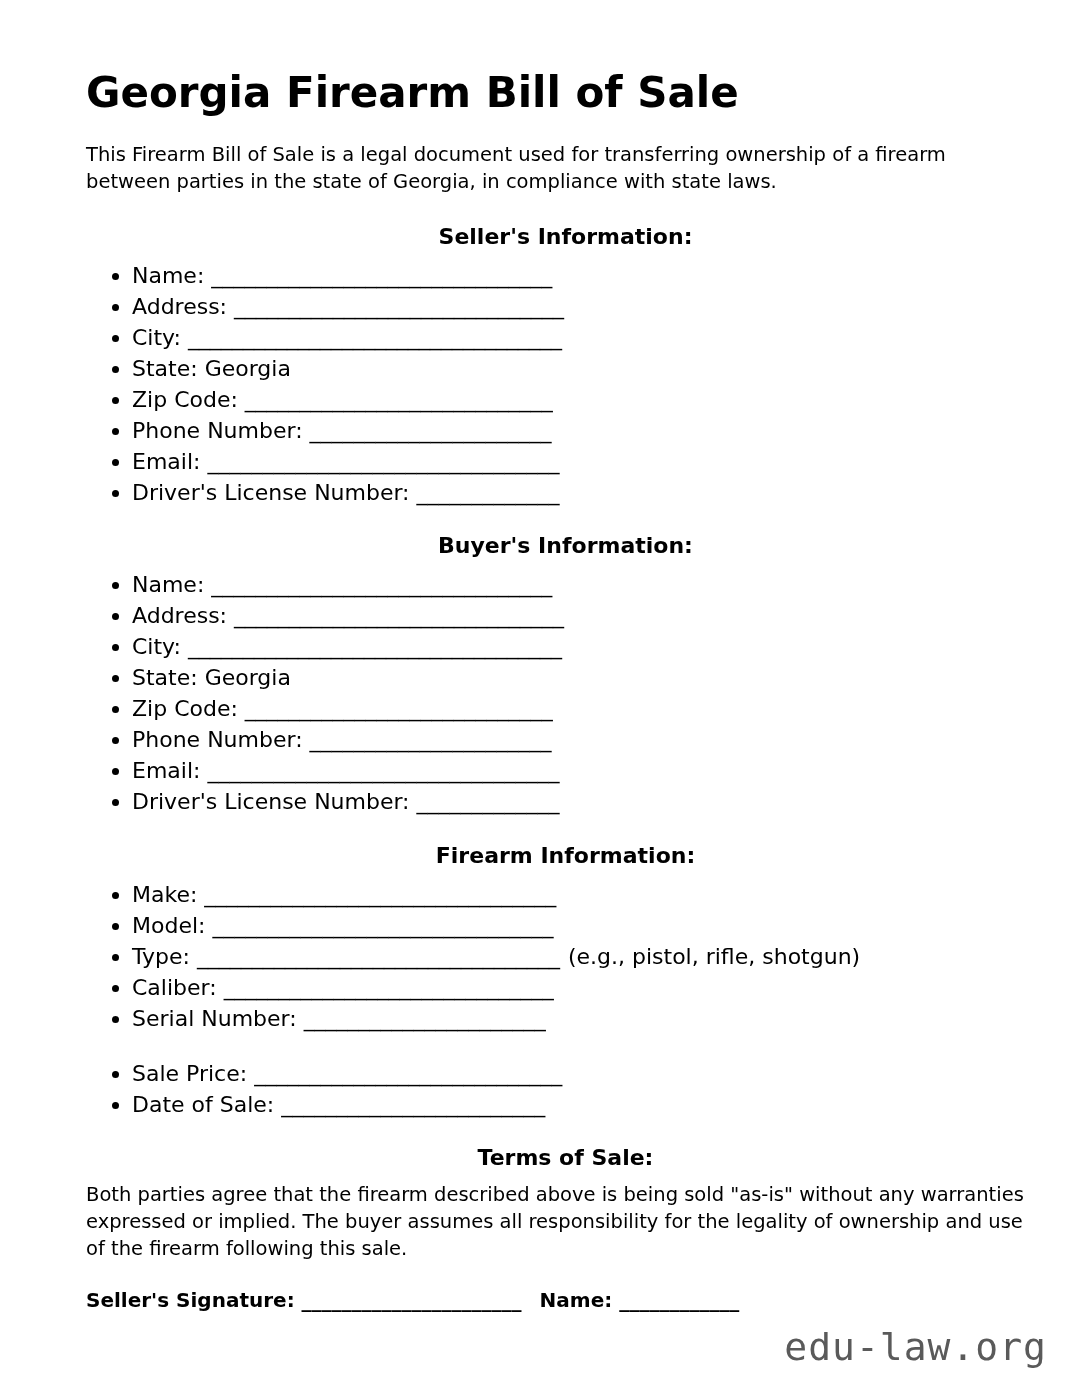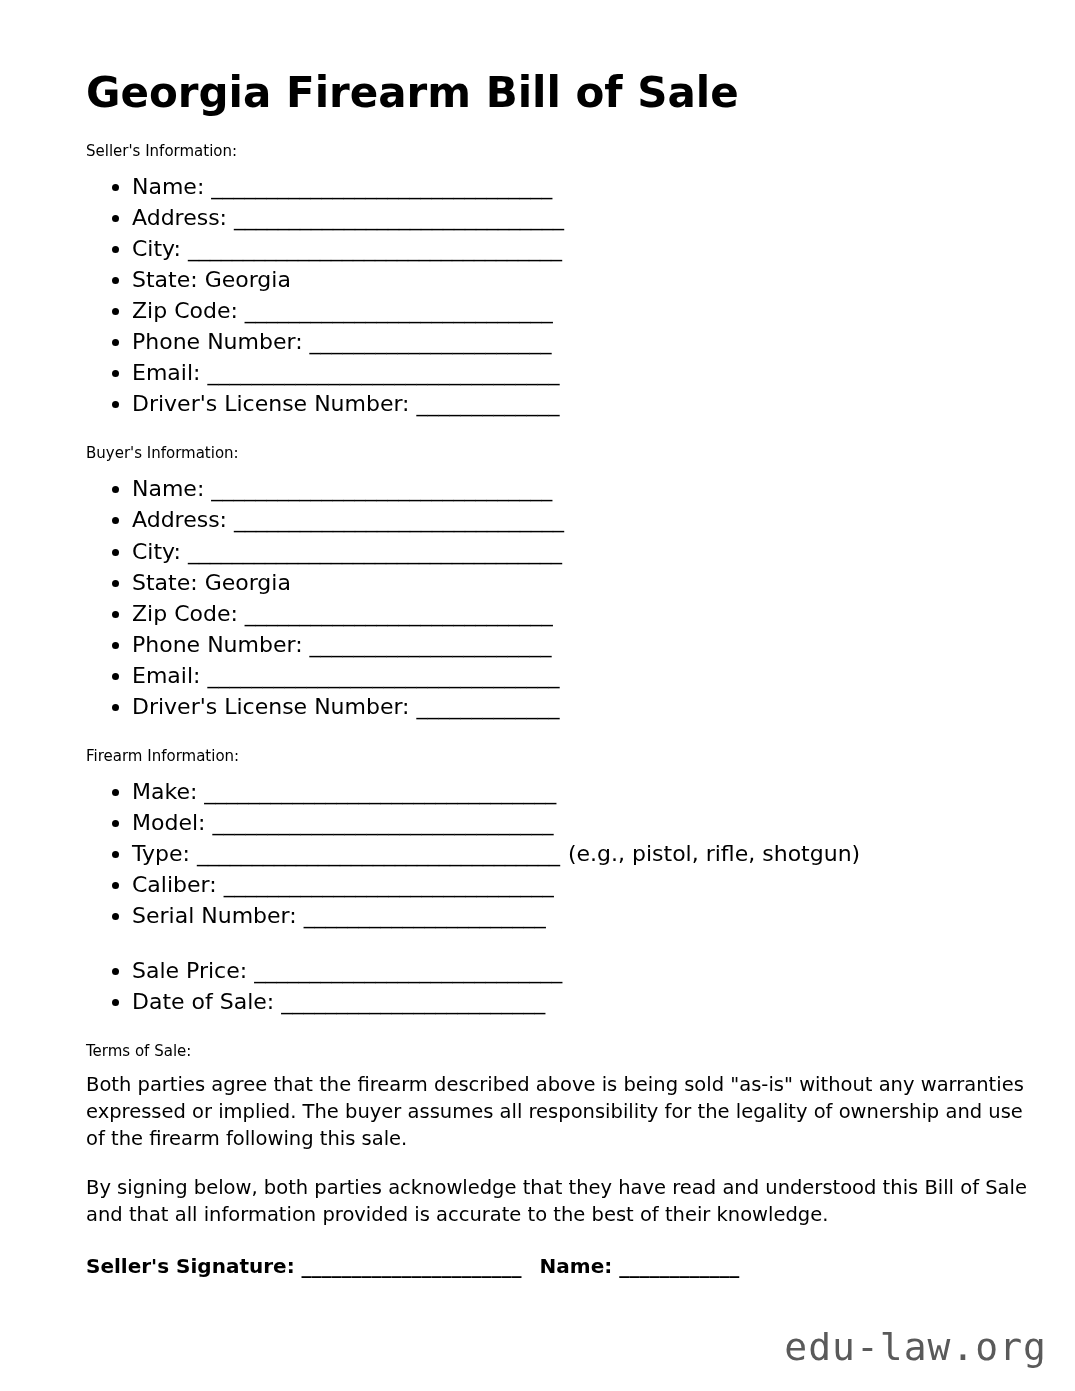--- a/index.html
+++ b/index.html
@@ -27,23 +27,24 @@
     letter-spacing: 0px;
     line-height: 1.1;
   }
   p.intro {
     font-size: 19.5px;
     line-height: 1.38;
     margin: 0 0 28px 0;
     max-width: 945px;
   }
   h2.section-heading {
-    font-size: 15px;
-    font-weight: normal;
+    font-size: 22px;
+    font-weight: bold;
     margin: 0 0 12px 0;
+    text-align: center;
   }
   ul.field-list {
     list-style: disc;
     margin: 0 0 26px 0;
     padding-left: 46px;
   }
   ul.field-list li {
     font-size: 22px;
     line-height: 1.32;
     margin: 0 0 2px 0;
@@ -78,20 +79,21 @@
     letter-spacing: 1px;
   }
 </style>
 </head>
 <body>
 
 <div class="page">
 
   <h1 class="doc-title">Georgia Firearm Bill of Sale</h1>
 
+  <p class="intro">This Firearm Bill of Sale is a legal document used for transferring ownership of a firearm between parties in the state of Georgia, in compliance with state laws.</p>
 
   <h2 class="section-heading">Seller's Information:</h2>
   <ul class="field-list">
     <li>Name: _______________________________</li>
     <li>Address: ______________________________</li>
     <li>City: __________________________________</li>
     <li>State: Georgia</li>
     <li>Zip Code: ____________________________</li>
     <li>Phone Number: ______________________</li>
     <li>Email: ________________________________</li>
@@ -119,21 +121,20 @@
     <li>Serial Number: ______________________</li>
   </ul>
 
   <ul class="field-list">
     <li>Sale Price: ____________________________</li>
     <li>Date of Sale: ________________________</li>
   </ul>
 
   <h2 class="section-heading">Terms of Sale:</h2>
   <p class="body-text">Both parties agree that the firearm described above is being sold "as-is" without any warranties expressed or implied. The buyer assumes all responsibility for the legality of ownership and use of the firearm following this sale.</p>
-  <p class="body-text">By signing below, both parties acknowledge that they have read and understood this Bill of Sale and that all information provided is accurate to the best of their knowledge.</p>
 
   <div class="signature-line">
     <span>Seller's Signature: ______________________</span><span class="gap"></span><span>Name: ____________</span>
   </div>
 
 </div>
 
 <div class="watermark">edu-law.org</div>
 
 </body></html>

